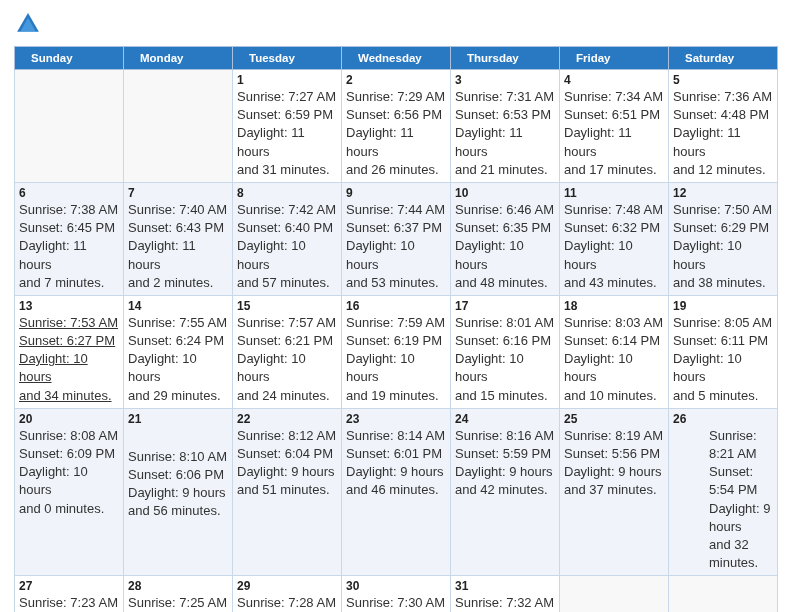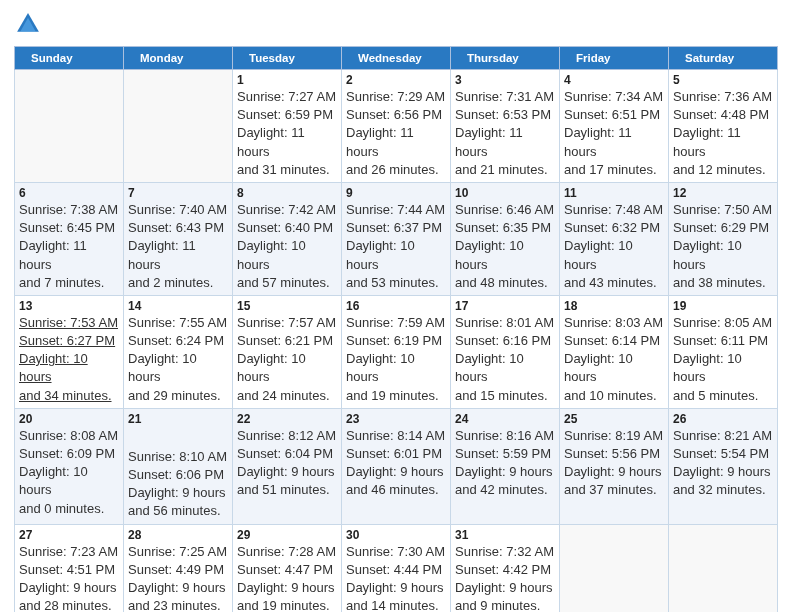--- a/index.html
+++ b/index.html
@@ -314,21 +314,21 @@
           </td>
           <td>
             <span class="day-number">25</span>
             <div class="day-info" style="white-space: pre-line;">Sunrise: 8:19 AM
 Sunset: 5:56 PM
 Daylight: 9 hours
 and 37 minutes.</div>
           </td>
           <td>
             <span class="day-number">26</span>
-            <div class="day-info" style="white-space: pre-line;">Sunrise: 8:21 AM
+            <div class="day-info" style="white-space: pre-line; margin-left: 36px;">Sunrise: 8:21 AM
 Sunset: 5:54 PM
 Daylight: 9 hours
 and 32 minutes.</div>
           </td>
         </tr>
         <tr>
           <td>
             <span class="day-number">27</span>
             <div class="day-info" style="white-space: pre-line;">Sunrise: 7:23 AM
 Sunset: 4:51 PM

